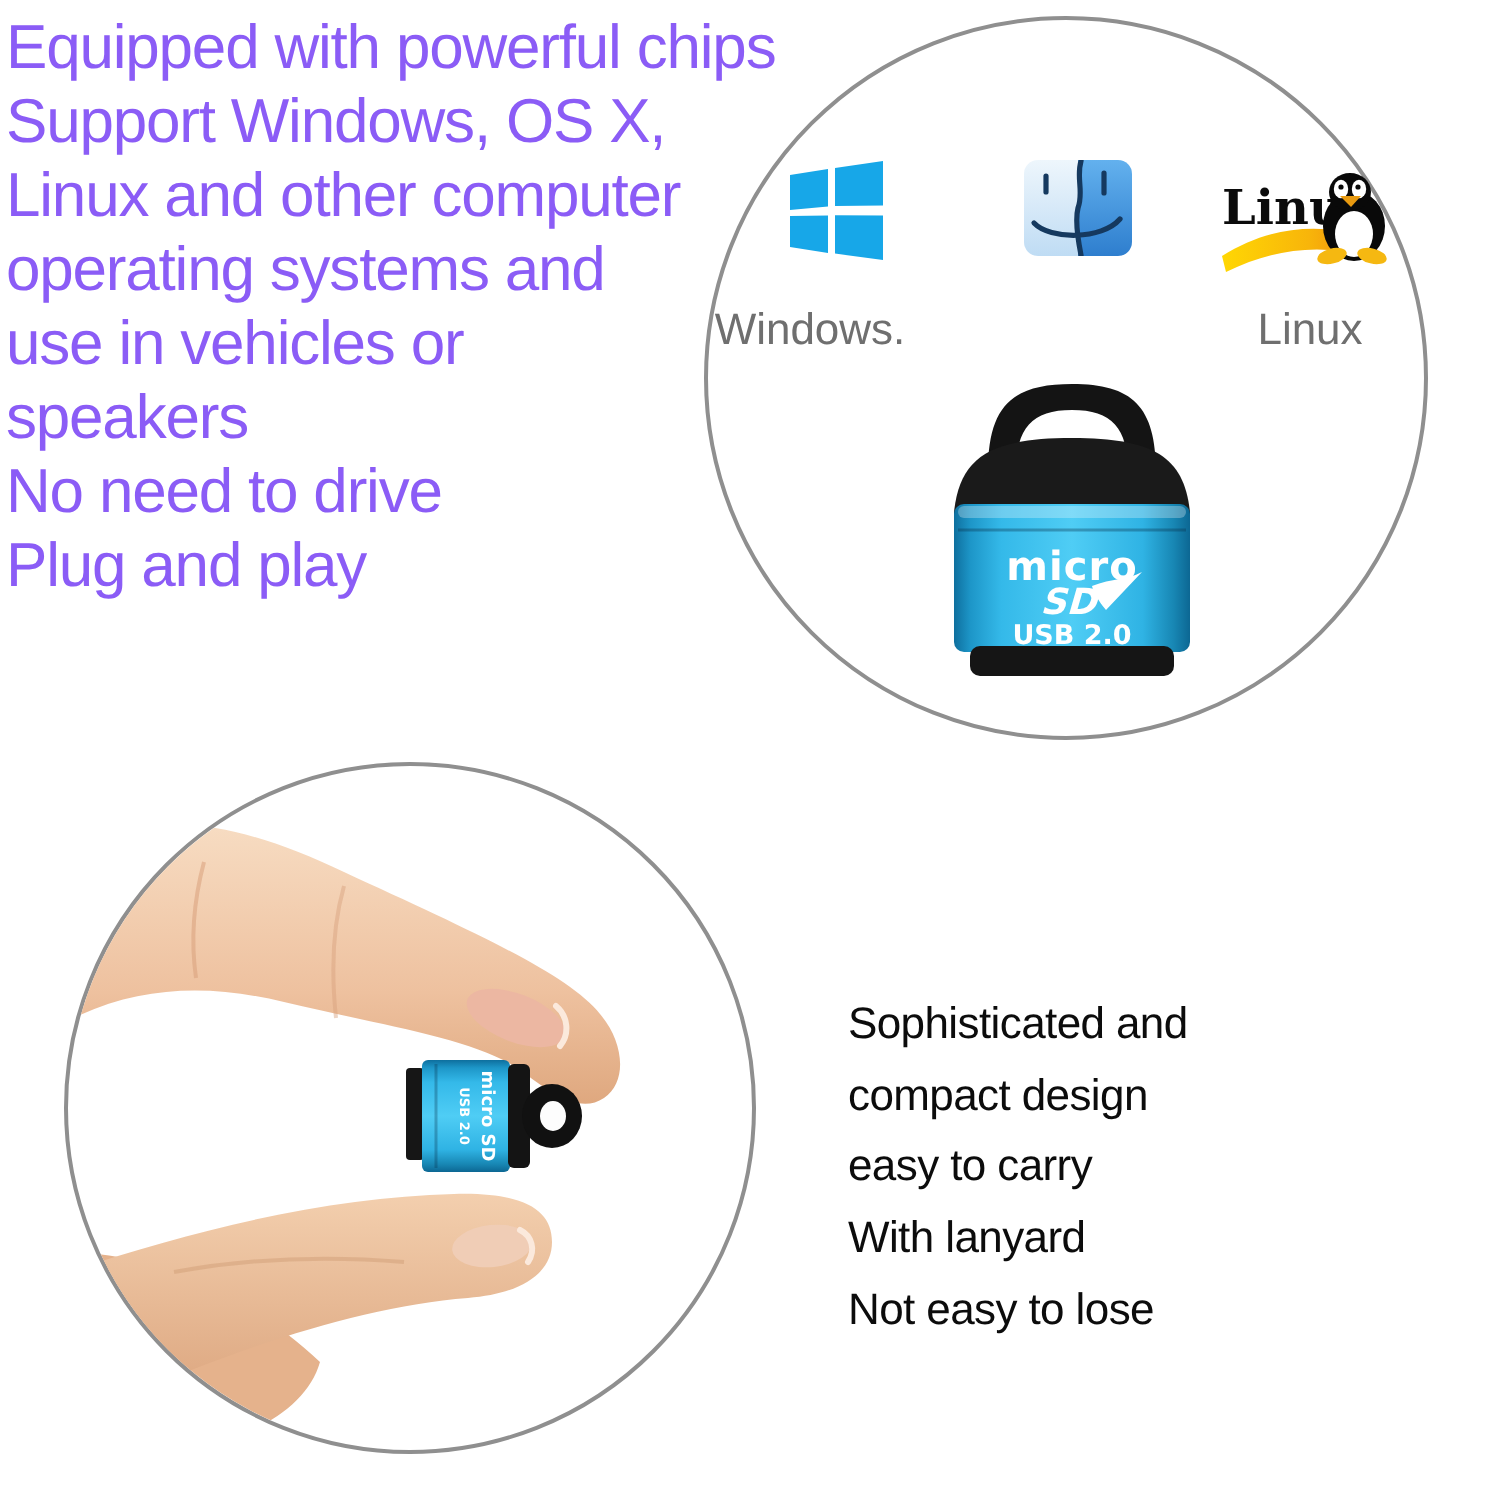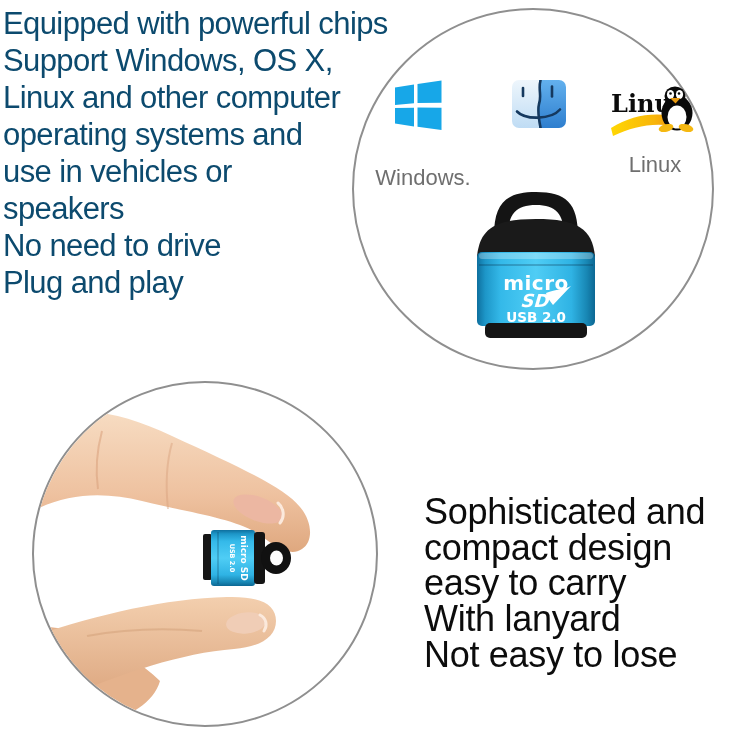--- a/index.html
+++ b/index.html
@@ -3,39 +3,39 @@
 <meta charset="utf-8">
 <style>
   html,body{margin:0;padding:0;background:#fff;}
   .canvas{
     position:relative;width:750px;height:750px;background:#ffffff;overflow:hidden;
     font-family:"Liberation Sans",sans-serif;color:#0c0c0c;
   }
   .top-text{
     position:absolute;left:3px;top:5px;width:474px;
     font-size:31px;line-height:37px;letter-spacing:-0.6px;
-    white-space:pre-line;color:#0c4a6e;
+    white-space:pre-line;color:#8b5cf6;
   }
   .bottom-text{
     position:absolute;left:424px;top:494px;width:320px;
-    font-size:36px;line-height:35.7px;letter-spacing:-0.3px;
+    font-size:22px;line-height:35.7px;letter-spacing:-0.3px;
     white-space:pre-line;color:#0c0c0c;
   }
   .circle{
     position:absolute;border:2px solid #8f8f8f;border-radius:50%;
     box-sizing:border-box;background:#fff;
   }
   .circle-os{left:352px;top:8px;width:362px;height:362px;}
   .circle-hand{left:32px;top:381px;width:346px;height:346px;overflow:hidden;}
   .circle svg{position:absolute;left:-2px;top:-2px;}
   .os-label{
     position:absolute;top:152px;height:30px;text-align:center;
     font-size:22px;color:#6f6f6f;letter-spacing:0;
   }
-  .lbl-windows{left:368px;width:110px;margin-top:13px;}
+  .lbl-windows{left:350px;width:110px;}
   .lbl-osx{left:495px;width:96px;}
   .lbl-linux{left:607px;width:96px;}
   .pf{font-family:"DejaVu Sans","Liberation Sans",sans-serif;}
 </style>
 </head>
 <body>
 
 <div class="canvas">
 
   <div class="top-text">Equipped with powerful chips

